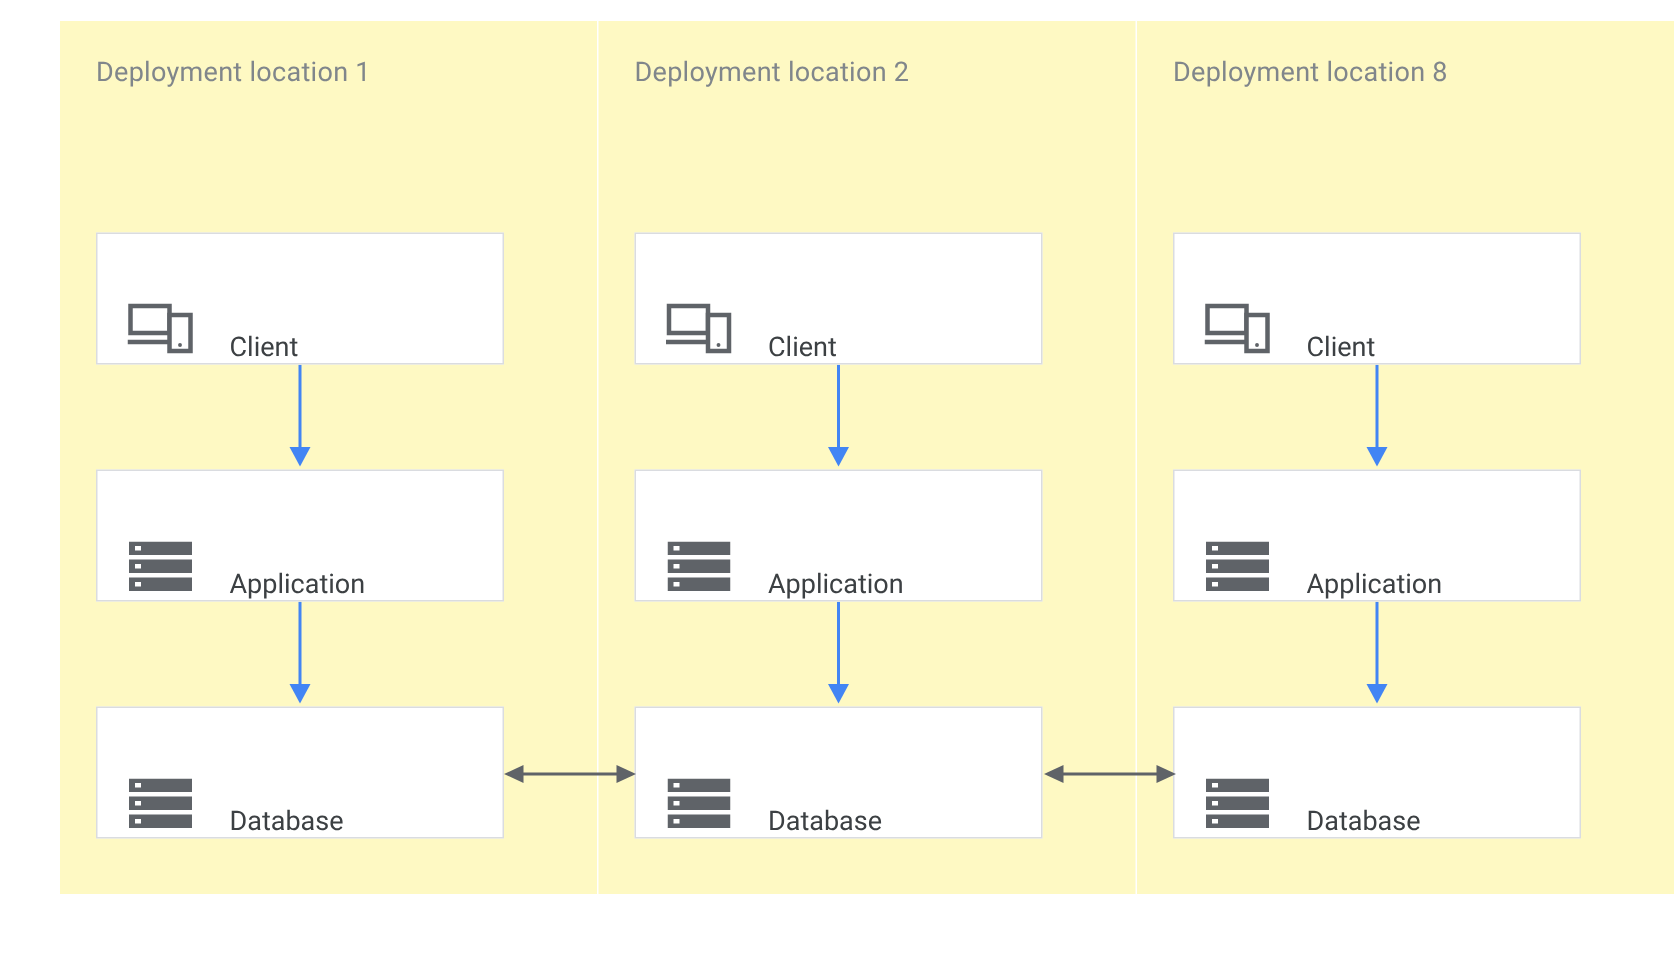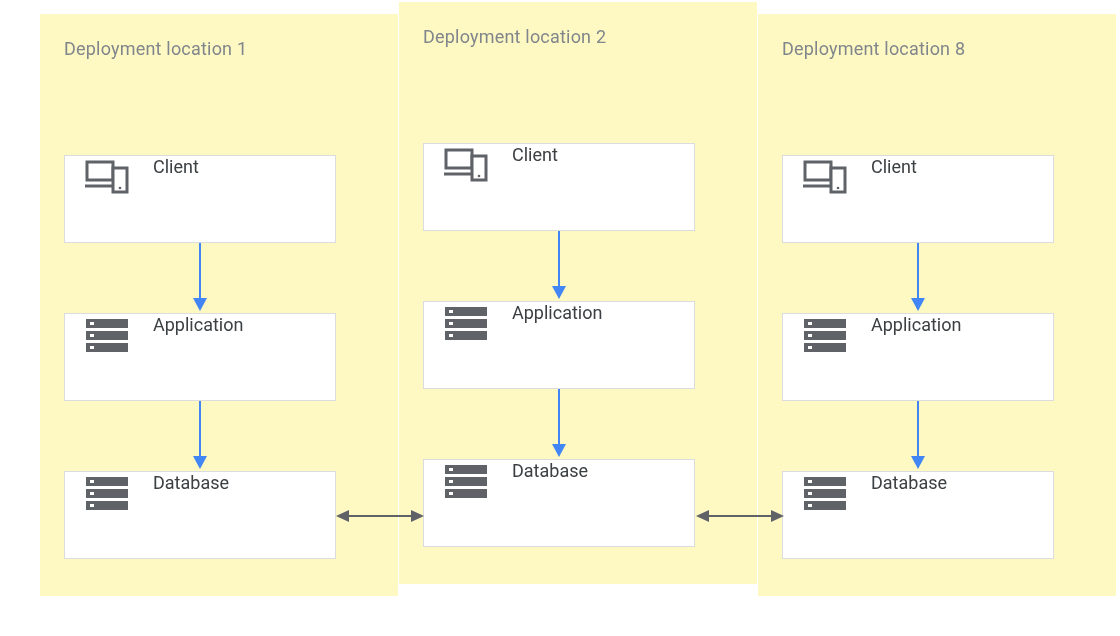--- a/index.html
+++ b/index.html
@@ -20,37 +20,37 @@
       height: 636px;
     }
     .location-panel {
       position: absolute;
       background: #fef9c3;
       width: 358px;
       height: 582px;
       padding: 24px 24px;
     }
     .panel-1 { left: 40px; top: 14px; }
-    .panel-2 { left: 399px; top: 2px; }
+    .panel-2 { left: 399px; top: 14px; }
     .panel-3 { left: 758px; top: 14px; }
     .panel-title {
       color: #80868b;
       font-size: 18px;
       font-weight: 400;
       letter-spacing: 0.2px;
       margin-bottom: 96px;
     }
     .node {
       position: relative;
       width: 272px;
       height: 88px;
       background: #ffffff;
       border: 1px solid #dadce0;
       display: flex;
-      align-items: flex-start;
+      align-items: flex-end;
       padding-left: 20px;
     }
     .node-icon {
       width: 44px;
       height: 44px;
       flex-shrink: 0;
       margin-right: 24px;
       display: flex;
       align-items: center;
       justify-content: center;

